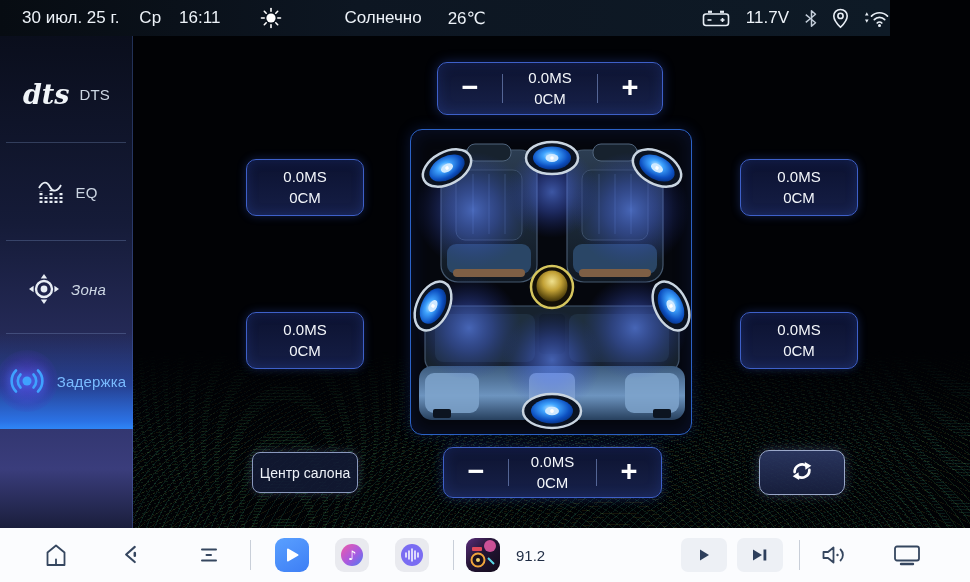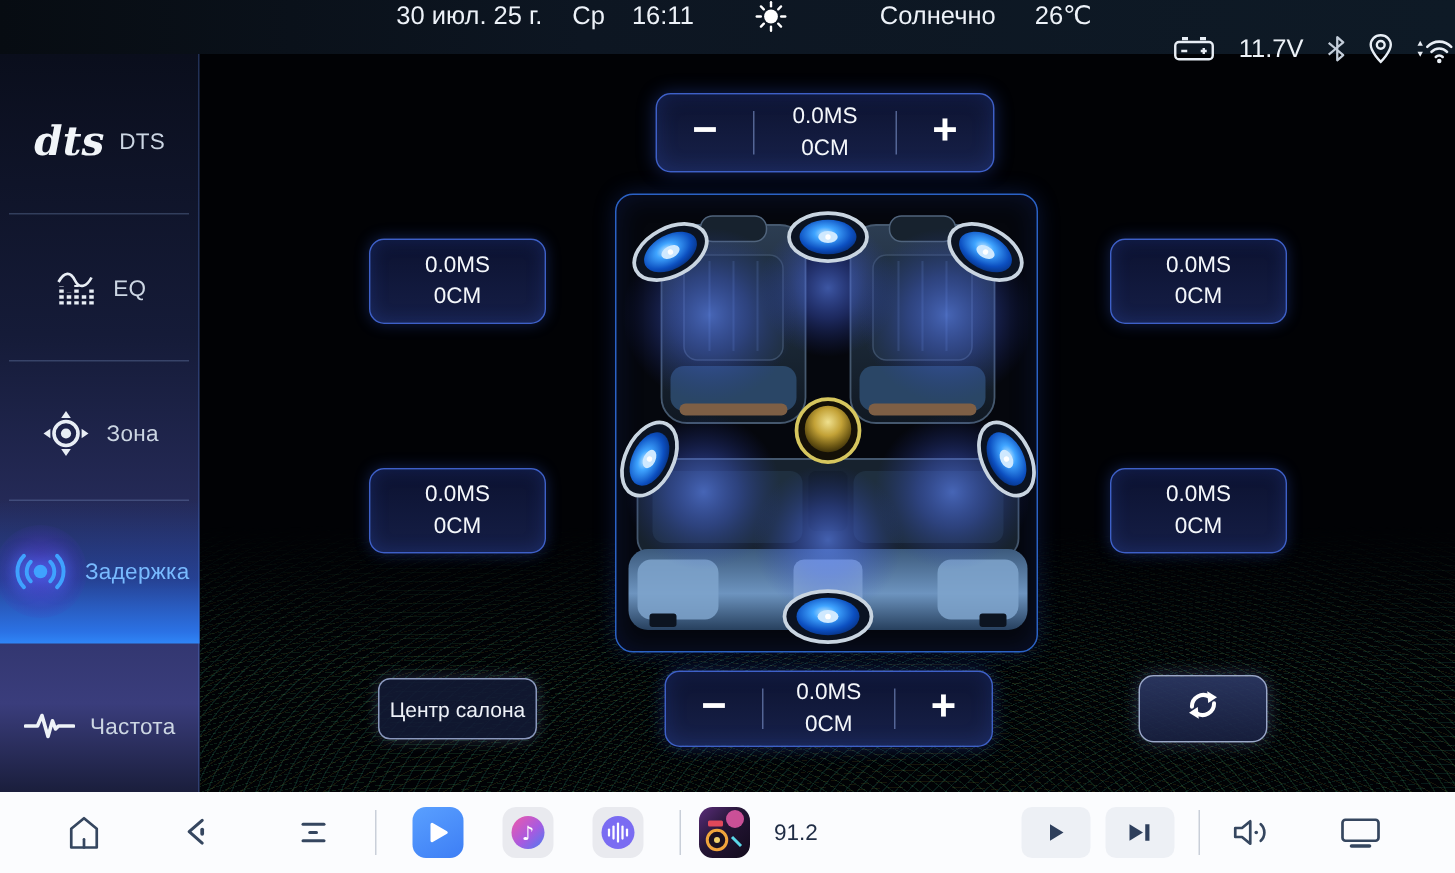--- a/index.html
+++ b/index.html
@@ -1,23 +1,23 @@
 <!DOCTYPE html>
 <html><head>
 <meta charset="utf-8">
 <style>
   * { margin:0; padding:0; box-sizing:border-box; }
   html,body { background:#000; }
   body { font-family:"Liberation Sans","DejaVu Sans",sans-serif; }
   #screen{ position:relative; width:970px; height:582px; overflow:hidden; background:#010205; }
 
   
-  .statusbar{ position:absolute; left:0; top:0; width:970px; height:36px;
+  .statusbar{ position:absolute; left:0; top:0; width:890px; height:36px;
     background:linear-gradient(90deg,#070c12 0%,#0d1622 40%,#0e1a26 100%);
-    display:flex; align-items:center; color:#edf2f8; font-size:17px;flex-direction:column; }
+    display:flex; align-items:center; color:#edf2f8; font-size:17px; }
   .sb-left{ display:flex; align-items:center; padding-left:22px; }
   .sb-left .sp{ display:inline-block; }
   .sb-right{ margin-left:auto; display:flex; align-items:center; gap:15px; padding-right:0; }
   .sb-ic{ display:flex; align-items:center; }
 
   
   .sidebar{ position:absolute; left:0; top:36px; width:133px; height:492px;
     background:linear-gradient(180deg,#0a0e1c 0%,#151b38 38%,#2c3166 72%,#3a3d7c 88%,#1a1e3c 100%);
     border-right:1px solid rgba(90,130,220,.3); }
   .sideitem{ position:absolute; left:0; width:133px; display:flex; flex-direction:row;
@@ -185,21 +185,21 @@
             <line x1="15" y1="25" x2="15" y2="12"></line>
             <line x1="20" y1="25" x2="20" y2="18"></line>
             <line x1="25" y1="25" x2="25" y2="14"></line>
           </g>
         </svg>
       </span>
       <span class="label">EQ</span>
     </div>
     <div class="divider" style="top:204px;"></div>
 
-    <div class="sideitem" style="top:210px; height:86px;">
+    <div class="sideitem" style="top:210px; height:86px;font-style:italic;">
       <span class="iconwrap">
         <svg width="34" height="34" viewBox="0 0 34 34">
           <circle cx="17" cy="17" r="8" fill="none" stroke="#e8eef5" stroke-width="2.4"></circle>
           <circle cx="17" cy="17" r="3.4" fill="#e8eef5"></circle>
           <polygon points="17,2 20.2,6.6 13.8,6.6" fill="#e8eef5"></polygon>
           <polygon points="17,32 20.2,27.4 13.8,27.4" fill="#e8eef5"></polygon>
           <polygon points="2,17 6.6,13.8 6.6,20.2" fill="#e8eef5"></polygon>
           <polygon points="32,17 27.4,13.8 27.4,20.2" fill="#e8eef5"></polygon>
         </svg>
       </span>
@@ -213,28 +213,20 @@
           <circle cx="20" cy="20" r="4.5" fill="#3fa2ff" stroke="none"></circle>
           <path d="M13.5 13.5 a9.2 9.2 0 0 0 0 13"></path>
           <path d="M9 9.5 a14.8 14.8 0 0 0 0 21"></path>
           <path d="M26.5 13.5 a9.2 9.2 0 0 1 0 13"></path>
           <path d="M31 9.5 a14.8 14.8 0 0 1 0 21"></path>
         </svg>
       </span>
       <span class="label">Задержка</span>
     </div>
 
-    <div class="sideitem" style="top:404px; height:88px;">
-      <span class="iconwrap">
-        <svg width="34" height="24" viewBox="0 0 34 24" fill="none" stroke="#eef3f8" stroke-width="2.4" stroke-linejoin="round" stroke-linecap="round">
-          <path d="M1 12 H9 L12 5 L16 19 L19 8.5 L21 14 L23 12 H33"></path>
-        </svg>
-      </span>
-      <span class="label">Частота</span>
-    </div>
   </div>
 
   <div class="car-frame">
     <svg width="282" height="306" viewBox="0 0 282 306">
       <defs>
         <radialGradient id="g-glow" cx="50%" cy="50%" r="50%">
           <stop offset="0%" stop-color="rgba(95,135,255,0.62)"></stop>
           <stop offset="45%" stop-color="rgba(70,100,235,0.36)"></stop>
           <stop offset="100%" stop-color="rgba(40,60,180,0)"></stop>
         </radialGradient>

